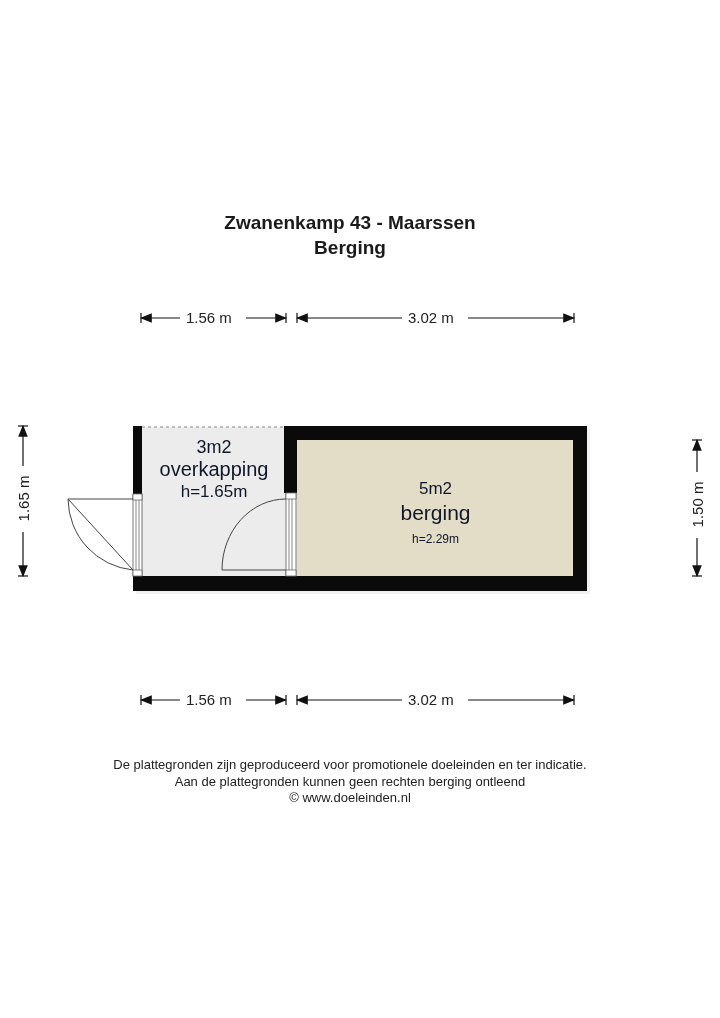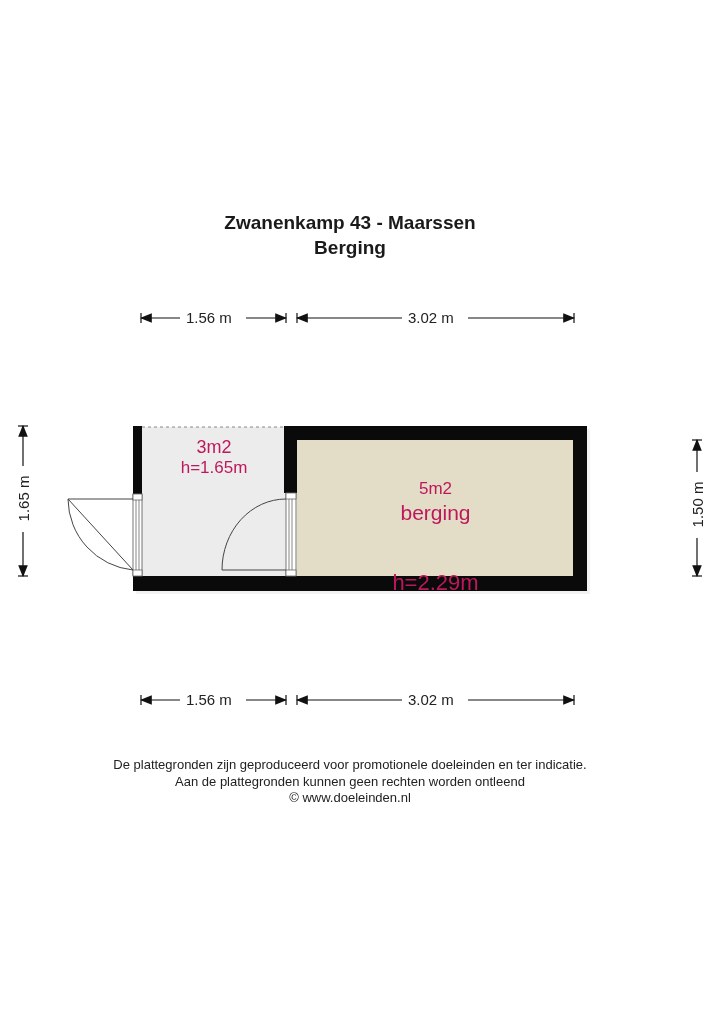--- a/index.html
+++ b/index.html
@@ -1,21 +1,21 @@
 <!DOCTYPE html>
 <html><head>
 <meta charset="utf-8">
 <style>
   html,body{margin:0;padding:0;background:#fff;}
   body{width:720px;height:1018px;position:relative;overflow:hidden;font-family:"Liberation Sans",sans-serif;color:#1a1a1a;}
   .abs{position:absolute;}
   .title{left:0;width:700px;text-align:center;font-weight:bold;font-size:19px;line-height:24px;}
   .dimtxt{font-size:15px;color:#222;}
   .footer{left:0;width:700px;text-align:center;font-size:13px;line-height:16px;color:#222;}
-  .roomtxt{text-align:center;color:#be185d;}
+  .roomtxt{text-align:center;color:#0f172a;}
 </style>
 </head>
 <body>
 
 <div class="abs title" style="top:211px;">Zwanenkamp 43 - Maarssen</div>
 <div class="abs title" style="top:236px;">Berging</div>
 
 <svg class="abs" style="left:0;top:0;" width="720" height="1018" viewBox="0 0 720 1018">
   <defs>
     <marker id="arrS" markerWidth="10" markerHeight="8" refX="1" refY="4" orient="auto">
@@ -108,24 +108,25 @@
 
 <div class="abs dimtxt" style="left:186px;top:309px;">1.56 m</div>
 <div class="abs dimtxt" style="left:408px;top:309px;">3.02 m</div>
 <div class="abs dimtxt" style="left:186px;top:691px;">1.56 m</div>
 <div class="abs dimtxt" style="left:408px;top:691px;">3.02 m</div>
 <div class="abs dimtxt" style="left:-6px;top:490px;transform:rotate(-90deg);transform-origin:center;width:58px;text-align:center;">1.65 m</div>
 <div class="abs dimtxt" style="left:668px;top:496px;transform:rotate(-90deg);transform-origin:center;width:58px;text-align:center;">1.50 m</div>
 
 <div class="abs roomtxt" style="left:140px;top:437px;width:148px;">
   <div style="font-size:18px;line-height:20px;">3m2</div>
+  <div style="font-size:20px;line-height:24px;">overkapping</div>
   <div style="font-size:17px;line-height:22px;">h=1.65m</div>
 </div>
 
 <div class="abs roomtxt" style="left:297px;top:471px;width:277px;">
   <div style="font-size:17px;line-height:20px;margin-top:8px;">5m2</div>
   <div style="font-size:21px;line-height:28px;">berging</div>
-  <div style="font-size:22px;line-height:24px;margin-top:44px;">h=2.29m</div>
+  <div style="font-size:12px;line-height:24px;">h=2.29m</div>
 </div>
 
 <div class="abs footer" style="top:757px;text-align:center;">De plattegronden zijn geproduceerd voor promotionele doeleinden en ter indicatie.</div>
-<div class="abs footer" style="top:774px;">Aan de plattegronden kunnen geen rechten worden ontleend</div>
+<div class="abs footer" style="top:774px;">Aan de plattegronden kunnen geen rechten berging ontleend</div>
 <div class="abs footer" style="top:790px;">© www.doeleinden.nl</div>
 
 </body></html>

